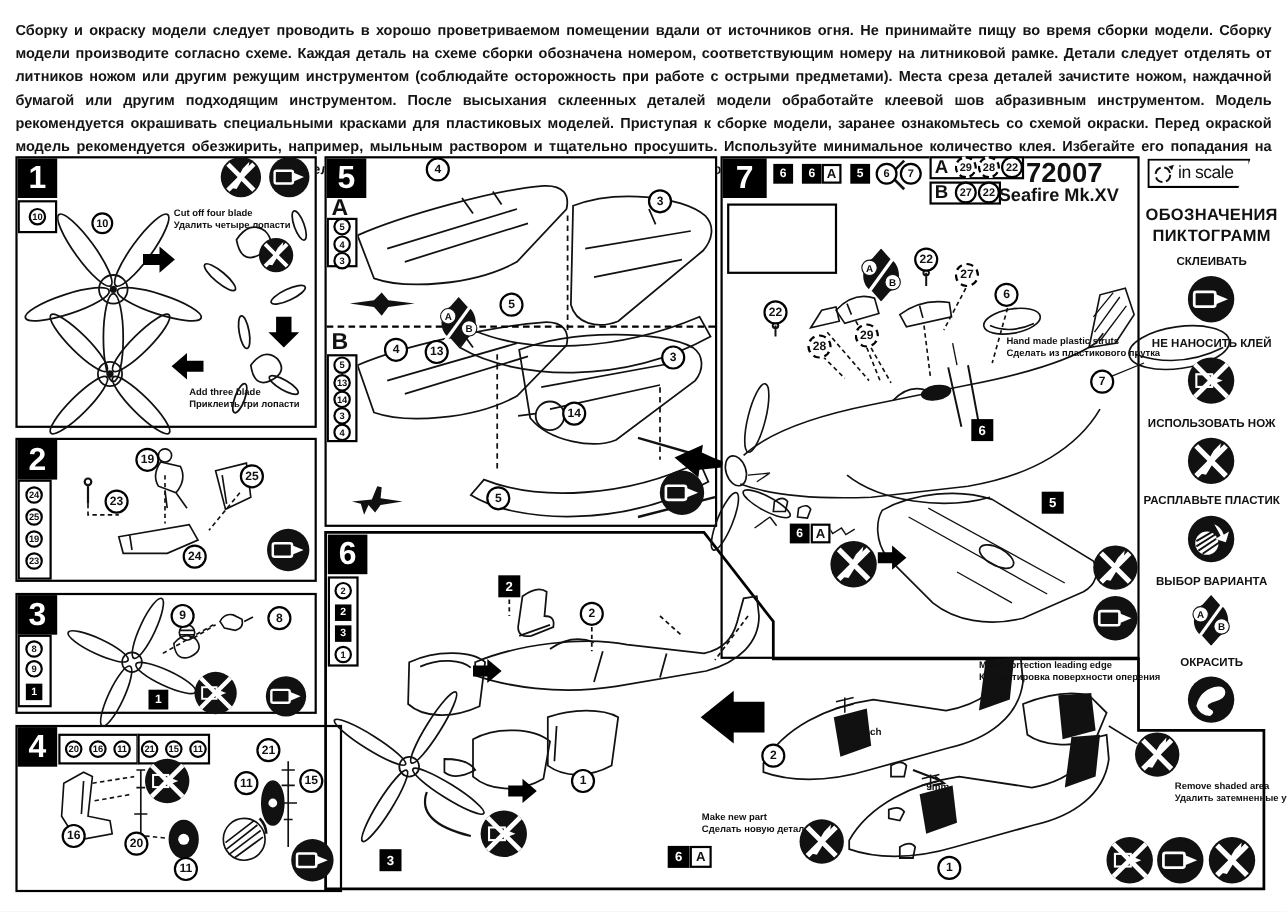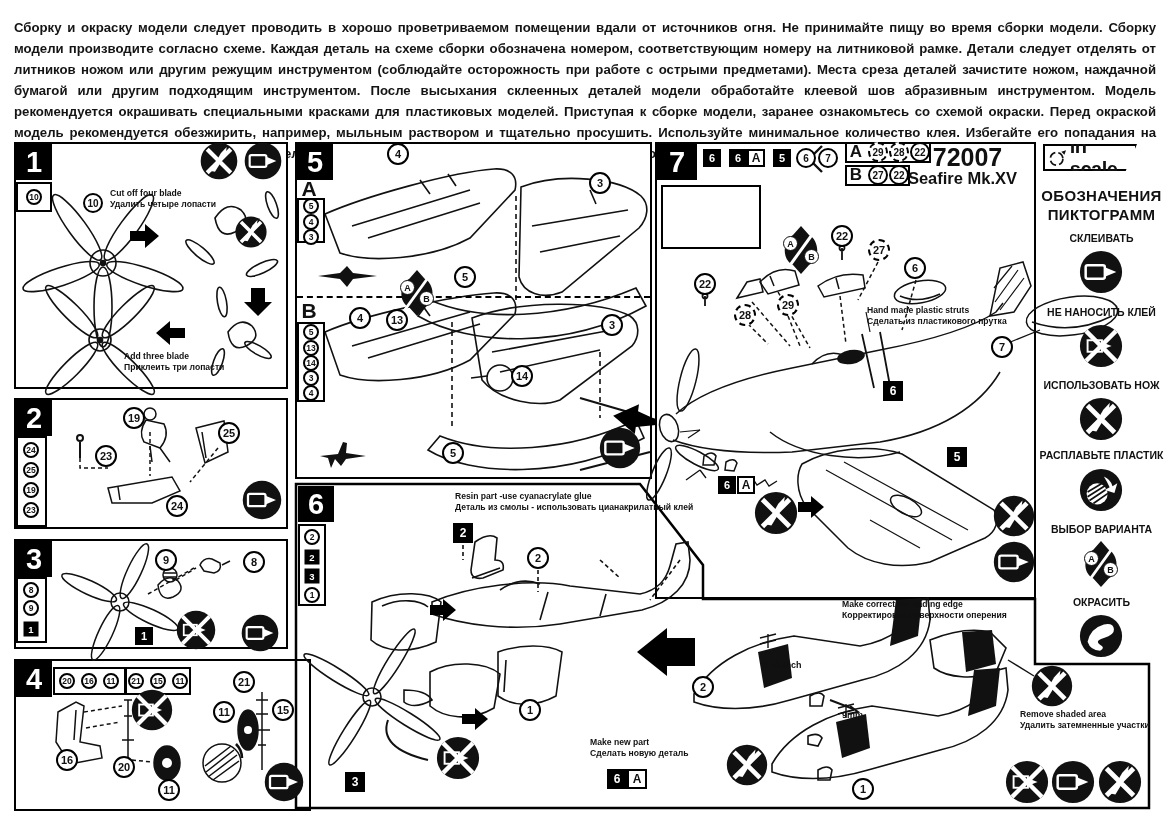--- a/index.html
+++ b/index.html
@@ -13,30 +13,30 @@
   .co{position:absolute;z-index:5;width:20px;height:20px;background:#fff;border:2px solid #000;border-radius:50%;font-size:10px;font-weight:bold;display:flex;align-items:center;justify-content:center;transform:translate(-50%,-50%);box-sizing:border-box;}
   .co.s16{width:16px;height:16px;font-size:8.5px;}
   .co.s22{width:22px;height:22px;font-size:11px;}
   .co.d{border-style:dashed;}
   .sq{position:absolute;z-index:5;background:#000;color:#fff;font-weight:bold;font-size:11px;display:flex;align-items:center;justify-content:center;transform:translate(-50%,-50%);}
   .sq.s15{width:15px;height:15px;font-size:9.5px;}
   .sq.s18{width:18px;height:18px;}
   .sq.s20{width:20px;height:20px;font-size:12px;}
   .abox{position:absolute;z-index:5;background:#fff;color:#111;border:2px solid #000;font-weight:bold;font-size:12px;display:flex;align-items:center;justify-content:center;transform:translate(-50%,-50%);box-sizing:border-box;}
   .colbox{position:absolute;z-index:4;background:#fff;border:2px solid #000;box-sizing:border-box;}
-  .note{position:absolute;z-index:5;font-size:8.6px;font-weight:bold;line-height:10.6px;white-space:nowrap;}
+  .note{position:absolute;z-index:5;font-size:8.6px;font-weight:bold;line-height:10.6px;white-space:nowrap;margin-left:48px;}
   .measure{position:absolute;z-index:5;font-size:9px;font-weight:bold;white-space:nowrap;}
   .biglabel{position:absolute;z-index:5;font-weight:bold;transform:translate(-50%,-50%);}
   .picto{position:absolute;z-index:5;transform:translate(-50%,-50%);}
   .kitnum{position:absolute;z-index:5;font-size:25px;font-weight:bold;text-align:center;}
   .kitname{position:absolute;z-index:5;font-size:16.5px;font-weight:bold;text-align:center;}
   .legend-label{position:absolute;z-index:5;left:1038px;width:127px;text-align:center;font-size:10.5px;font-weight:bold;white-space:nowrap;}
   .legend-head{position:absolute;z-index:5;left:1038px;width:127px;text-align:center;font-size:15px;font-weight:bold;letter-spacing:.3px;}
   .logo{position:absolute;z-index:5;left:1043px;top:144px;width:94px;height:27px;border:2px solid #000;display:flex;align-items:center;gap:3px;padding-left:3px;box-sizing:border-box;clip-path:polygon(0 0,100% 0,88% 100%,0 100%);}
-  .logo .txt{font-size:20px;font-weight:bold;letter-spacing:-0.5px;}
+  .logo .txt{font-size:16px;font-weight:normal;letter-spacing:-0.5px;}
   .ab-icon{position:absolute;z-index:5;transform:translate(-50%,-50%);}
   .ab-icon svg{display:block;}
   .ab-a,.ab-b{position:absolute;width:15px;height:15px;border-radius:50%;background:#fff;color:#111;border:1.5px solid #111;font-size:9px;font-weight:bold;display:flex;align-items:center;justify-content:center;box-sizing:border-box;}
   .ab-a{left:6px;top:10px;}
   .ab-b{right:6px;bottom:10px;}
   .inset{position:absolute;z-index:4;border:2px solid #000;background:#fff;box-sizing:border-box;}
 </style>
 </head>
 <body>
 
@@ -384,24 +384,20 @@
   <svg class="picto" style="left:620px;top:448px;" width="44" height="44">
       <use href="#sym-glue"></use>
     </svg>
 
   <div class="badge stepnum" style="left:298px;top:486px;">6</div>
   <div class="colbox" style="left:298px;top:524px;width:28px;height:82px;"></div>
   <div class="co s16" style="left:312px;top:537px;">2</div>
   <div class="sq s15" style="left:312px;top:557px;">2</div>
   <div class="sq s15" style="left:312px;top:576px;">3</div>
   <div class="co s16" style="left:312px;top:595px;">1</div>
-  <div class="note" style="left:455px;top:491px;">
-    <div>Resin part -use cyanacrylate glue</div>
-      <div>Деталь из смолы - использовать цианакрилатный клей</div>
-  </div>
   <div class="sq s20" style="left:463px;top:533px;">2</div>
   <div class="co s22" style="left:538px;top:558px;">2</div>
   <div class="co s22" style="left:530px;top:710px;">1</div>
   <div class="sq s20" style="left:355px;top:782px;">3</div>
   <svg class="picto" style="left:458px;top:758px;" width="46" height="46">
       <use href="#sym-noglue"></use>
     </svg>
   <div class="note" style="left:590px;top:737px;">
     <div>Make new part</div>
       <div>Сделать новую деталь</div>

